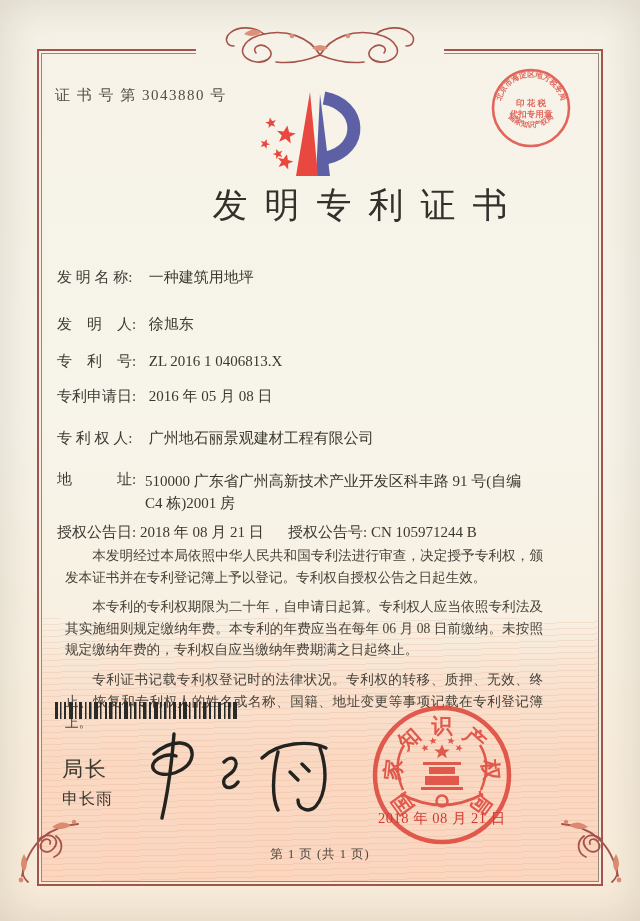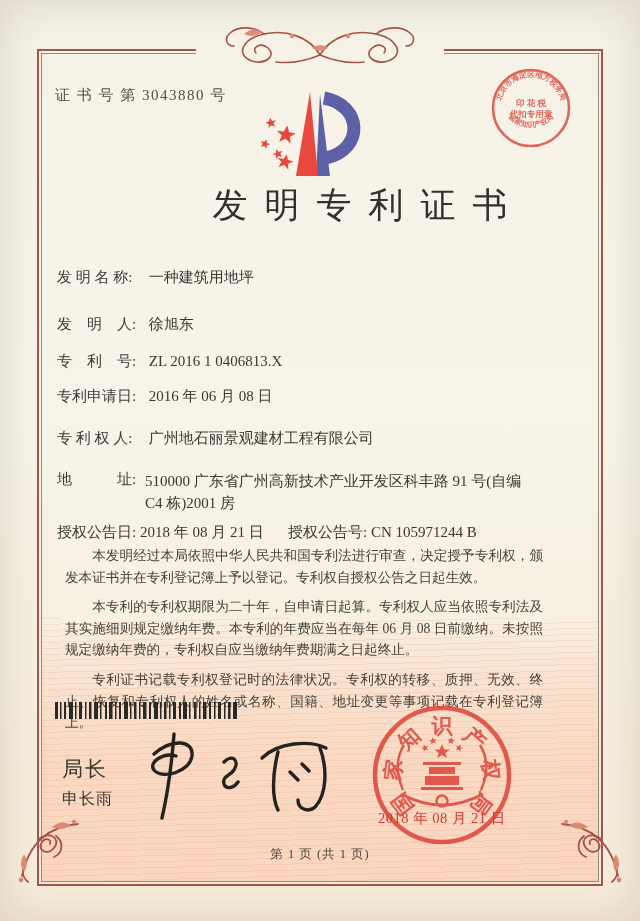--- a/index.html
+++ b/index.html
@@ -126,21 +126,21 @@
   <div class="content field" style="top:268px;">
     <span class="lbl">发 明 名 称:</span>
     <span class="val">一种建筑用地坪</span>
   </div>
   <div class="content field" style="top:352px;">
     <span class="lbl">专　利　号:</span>
     <span class="val">ZL 2016 1 0406813.X</span>
   </div>
   <div class="content field" style="top:387px;">
     <span class="lbl">专利申请日:</span>
-    <span class="val">2016 年 06 月 08 日</span>
+    <span class="val">2016 年 05 月 08 日</span>
   </div>
   <div class="content field" style="top:429px;">
     <span class="lbl">专 利 权 人:</span>
     <span class="val">广州地石丽景观建材工程有限公司</span>
   </div>
   <div class="content field" style="top:470px;">
     <span class="lbl" style="vertical-align:top;">地　　　址:</span><span class="val addr-val"><span>510000 广东省广州高新技术产业开发区科丰路 91 号(自编</span><br>
       <span>C4 栋)2001 房</span></span>
   </div>
   <div class="content field" style="top:523px;">

